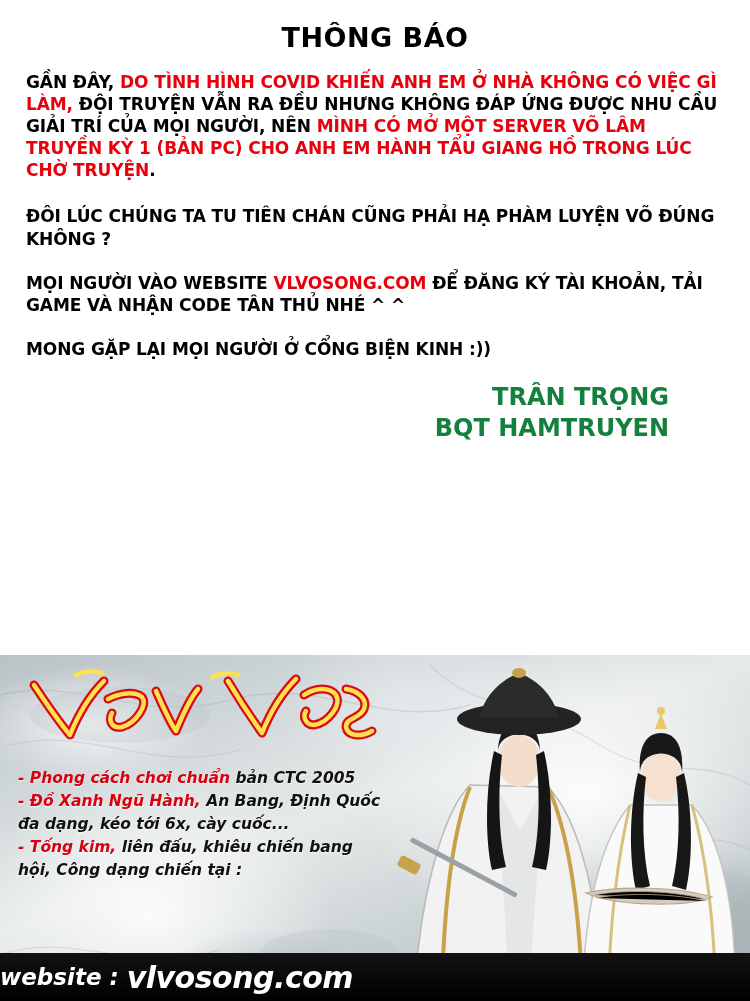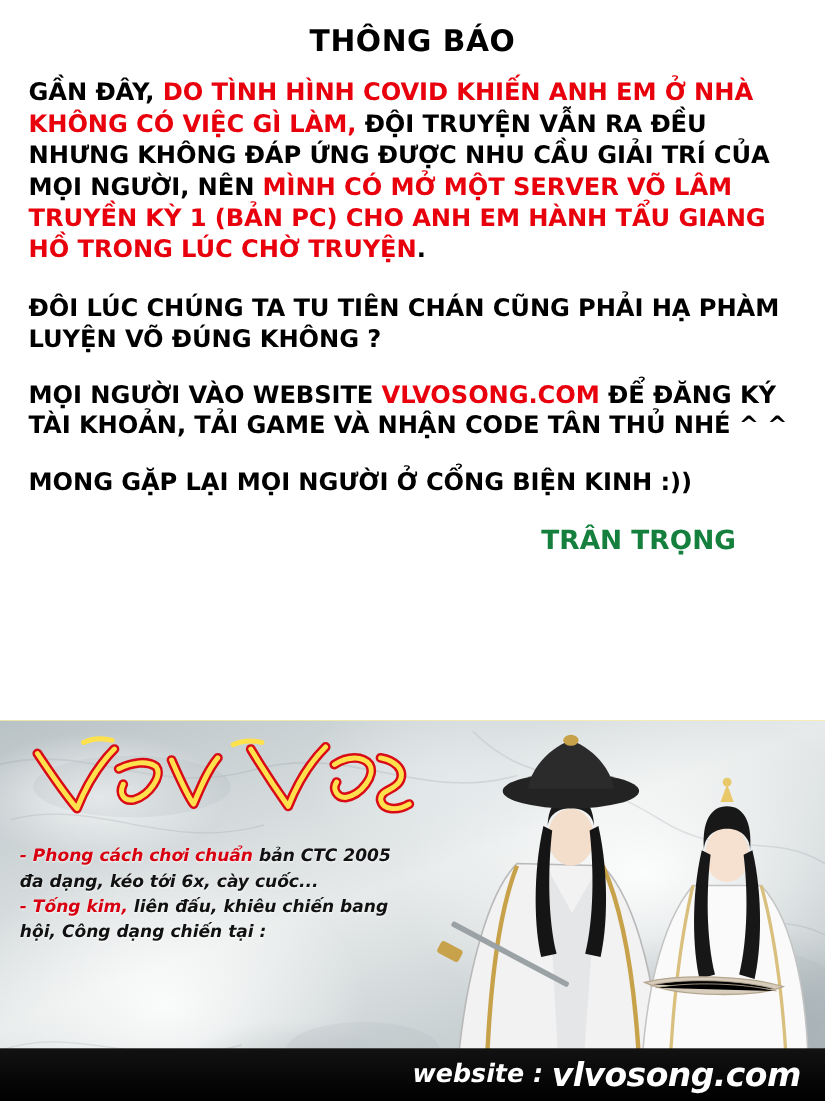--- a/index.html
+++ b/index.html
@@ -29,21 +29,21 @@
   }
   .notice-title {
     text-align: center;
     font-size: 27px;
     font-weight: 700;
     letter-spacing: 0.5px;
     color: #000;
     margin-bottom: 18px;
   }
   .para {
-    font-size: 22px;
+    font-size: 17px;
     font-weight: 700;
     line-height: 1.30;
     color: #000;
     margin: 0 0 24px 0;
     letter-spacing: -0.1px;
   }
   .para.tight { margin-bottom: 22px; }
   .red { color: #e8000d; }
   .sign {
     text-align: right;
@@ -118,21 +118,20 @@
   
   .website-bar {
     position: absolute;
     left: 0;
     bottom: 0;
     width: 750px;
     height: 48px;
     background: linear-gradient(180deg, #121212 0%, #000000 100%);
     display: flex;
     align-items: center;
-    justify-content: flex-end;
     box-sizing: border-box;
     padding-right: 22px;
   }
   .website-label {
     color: #ffffff;
     font-size: 23px;
     font-style: italic;
     font-weight: 700;
     margin-right: 8px;
   }
@@ -167,20 +166,21 @@
     <p class="para tight">
       <span>MỌI NGƯỜI VÀO WEBSITE </span><span class="red">VLVOSONG.COM</span><span> ĐỂ ĐĂNG KÝ TÀI KHOẢN, TẢI GAME VÀ NHẬN CODE TÂN THỦ NHÉ ^ ^</span>
     </p>
 
     <p class="para tight">
       <span>MONG GẶP LẠI MỌI NGƯỜI Ở CỔNG BIỆN KINH :))</span>
     </p>
 
     <div class="sign">
       <div>TRÂN TRỌNG</div>
+      <div>BQT HAMTRUYEN</div>
     </div>
   </div>
 
   <div class="banner">
     <div class="banner-bg"></div>
     <div class="banner-smoke"></div>
 
     <svg class="ink-streaks" width="750" height="346" viewBox="0 0 750 346">
       <g fill="none" stroke="#8d979b" stroke-opacity="0.45">
         <path d="M0,40 C80,20 140,70 230,45 C320,20 380,75 470,50" stroke-width="1.6"></path>
@@ -259,20 +259,21 @@
           <path d="M288,30 C300,22 314,22 320,30 C326,40 312,58 298,60 C290,60 286,52 290,46"></path>
           <path d="M330,24 C342,26 352,34 348,44 C344,54 330,52 330,62 C332,72 346,72 356,66"></path>
           <path d="M60,10 C68,6 78,6 86,8"></path>
           <path d="M196,12 C204,8 214,8 222,10"></path>
         </g>
       </svg>
     </div>
 
     <div class="features">
       <div><span class="ft-red">- Phong cách chơi chuẩn</span><span> bản CTC 2005</span></div>
+      <div><span class="ft-red">- Đồ Xanh Ngũ Hành,</span><span> An Bang, Định Quốc</span></div>
       <div><span>đa dạng, kéo tới 6x, cày cuốc...</span></div>
       <div><span class="ft-red">- Tống kim,</span><span> liên đấu, khiêu chiến bang</span></div>
       <div><span>hội, Công dạng chiến tại :</span></div>
     </div>
 
     <div class="website-bar">
       <span class="website-label">website :</span>
       <span class="website-url">vlvosong.com</span>
     </div>
   </div>

